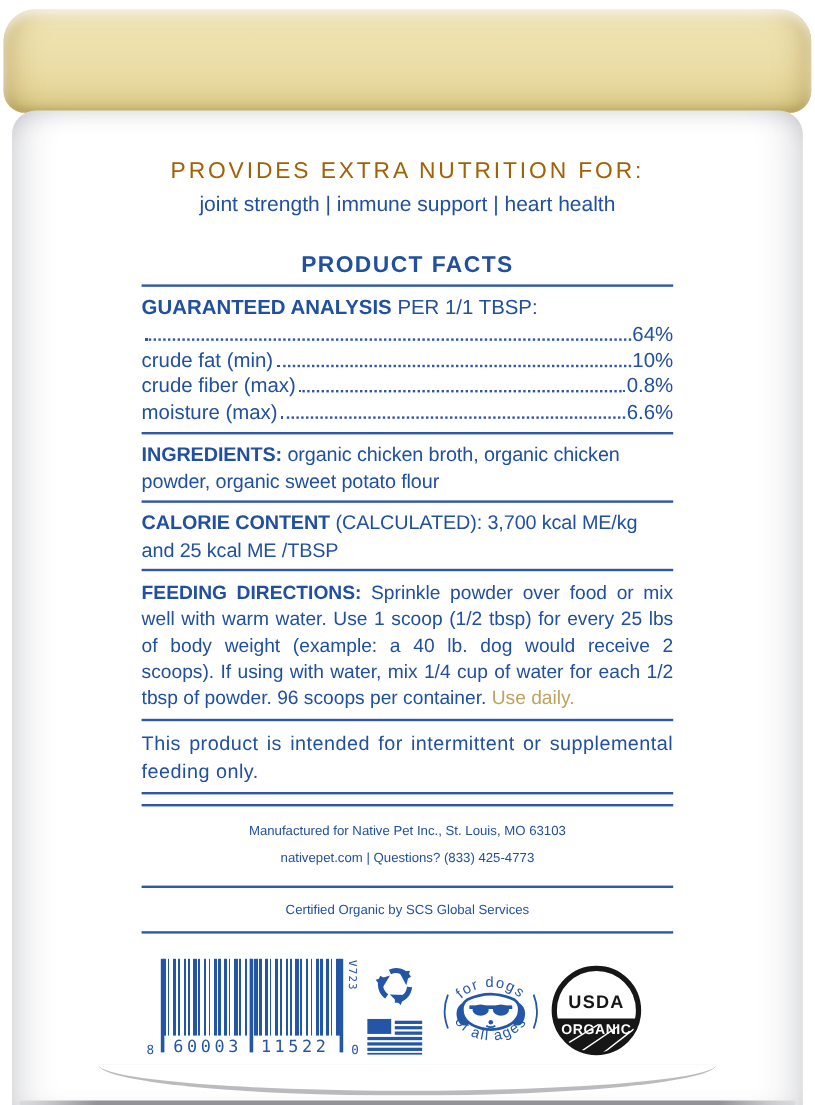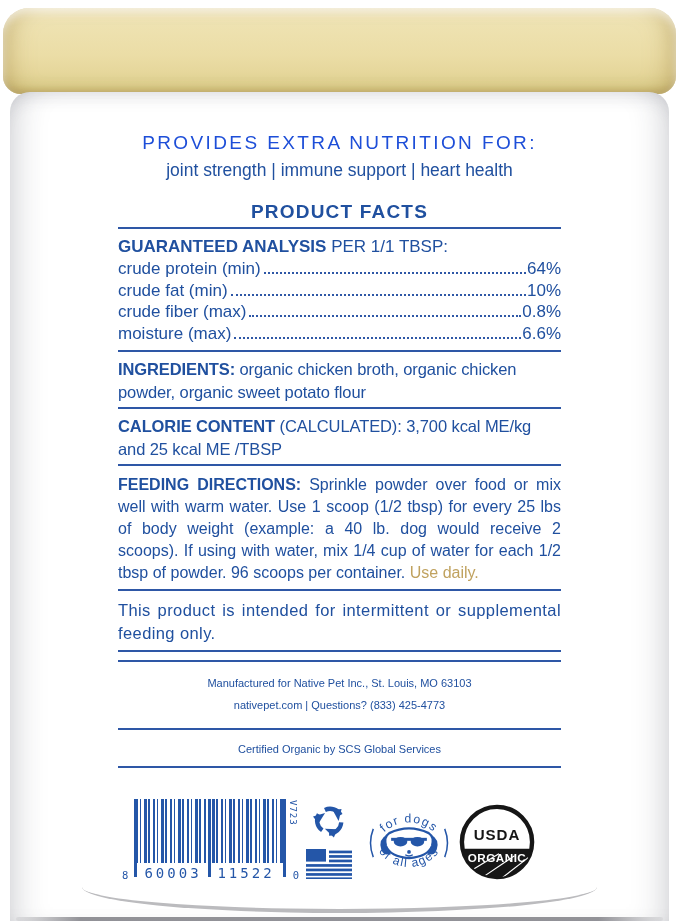--- a/index.html
+++ b/index.html
@@ -40,23 +40,23 @@
   }
   .floor {
     position: absolute; left: 6px; right: 6px; bottom: 0; height: 4px; border-radius: 2px;
     background: linear-gradient(90deg, rgba(150,150,156,.15), rgba(128,128,134,.85) 10%, rgba(128,128,134,.85) 90%, rgba(150,150,156,.15));
   }
 
   
   .label { position: absolute; left: 118px; top: 131px; width: 443px; color: #20509f; }
   hr.rule { border: 0; border-top: 2px solid #2e57a6; }.mt3{margin-top:3px}.mt5{margin-top:5px}.mt6{margin-top:6px}.mt8{margin-top:8px}.mt12{margin-top:12px}
 
-  .provides-title { font-size: 19px; line-height: 24px; text-align: center; letter-spacing: 2.4px; color: #1d4ed8; }
+  .provides-title { font-size: 19px; line-height: 24px; text-align: center; letter-spacing: 2.4px; color: #a16207; }
   .provides-sub   { font-size: 17.5px; line-height: 22px; text-align: center; margin-top: 4px; }
-  .product-facts  { font-size: 19px; line-height: 24px; font-weight: 700; letter-spacing: 1.2px; text-align: center; margin-top: 19px; margin-bottom: 3px; }
+  .product-facts  { font-size: 19px; line-height: 24px; font-weight: 700; letter-spacing: 1.2px; text-align: center; margin-top: 29px; margin-bottom: 3px; }
 
   .ga-title { margin-top: 7px; font-size: 17px; line-height: 22px; }
   .ga-title strong { font-weight: 700; }
   .ga-row { display: flex; align-items: baseline; font-size: 17px; line-height: 21.5px; }
   .ga-dots { flex: 1; border-bottom: 2px dotted #2e57a6; margin: 0 1px 4px 3px; min-width: 18px; }
   .ga-val { white-space: nowrap; }
 
   .para { font-size: 16.5px; line-height: 23px; margin-top: 6px; letter-spacing: -0.1px; }
   .para strong, .feeding strong { font-weight: 700; }
   .feeding { font-size: 16px; line-height: 22px; margin-top: 8px; text-align: justify; }
@@ -107,21 +107,20 @@
 
     <p class="provides-title">PROVIDES EXTRA NUTRITION FOR:</p>
     <p class="provides-sub">joint strength | immune support | heart health</p>
     <p class="product-facts">PRODUCT FACTS</p>
 
     <hr class="rule mt3">
 
     <p class="ga-title"><strong>GUARANTEED ANALYSIS</strong><span> PER 1/1 TBSP:</span></p>
 
     <div class="ga-row">
-      <span>crude protein (min)</span>
       <span class="ga-dots"></span>
       <span class="ga-val">64%</span>
     </div>
     <div class="ga-row">
       <span>crude fat (min)</span>
       <span class="ga-dots"></span>
       <span class="ga-val">10%</span>
     </div>
     <div class="ga-row">
       <span>crude fiber (max)</span>

